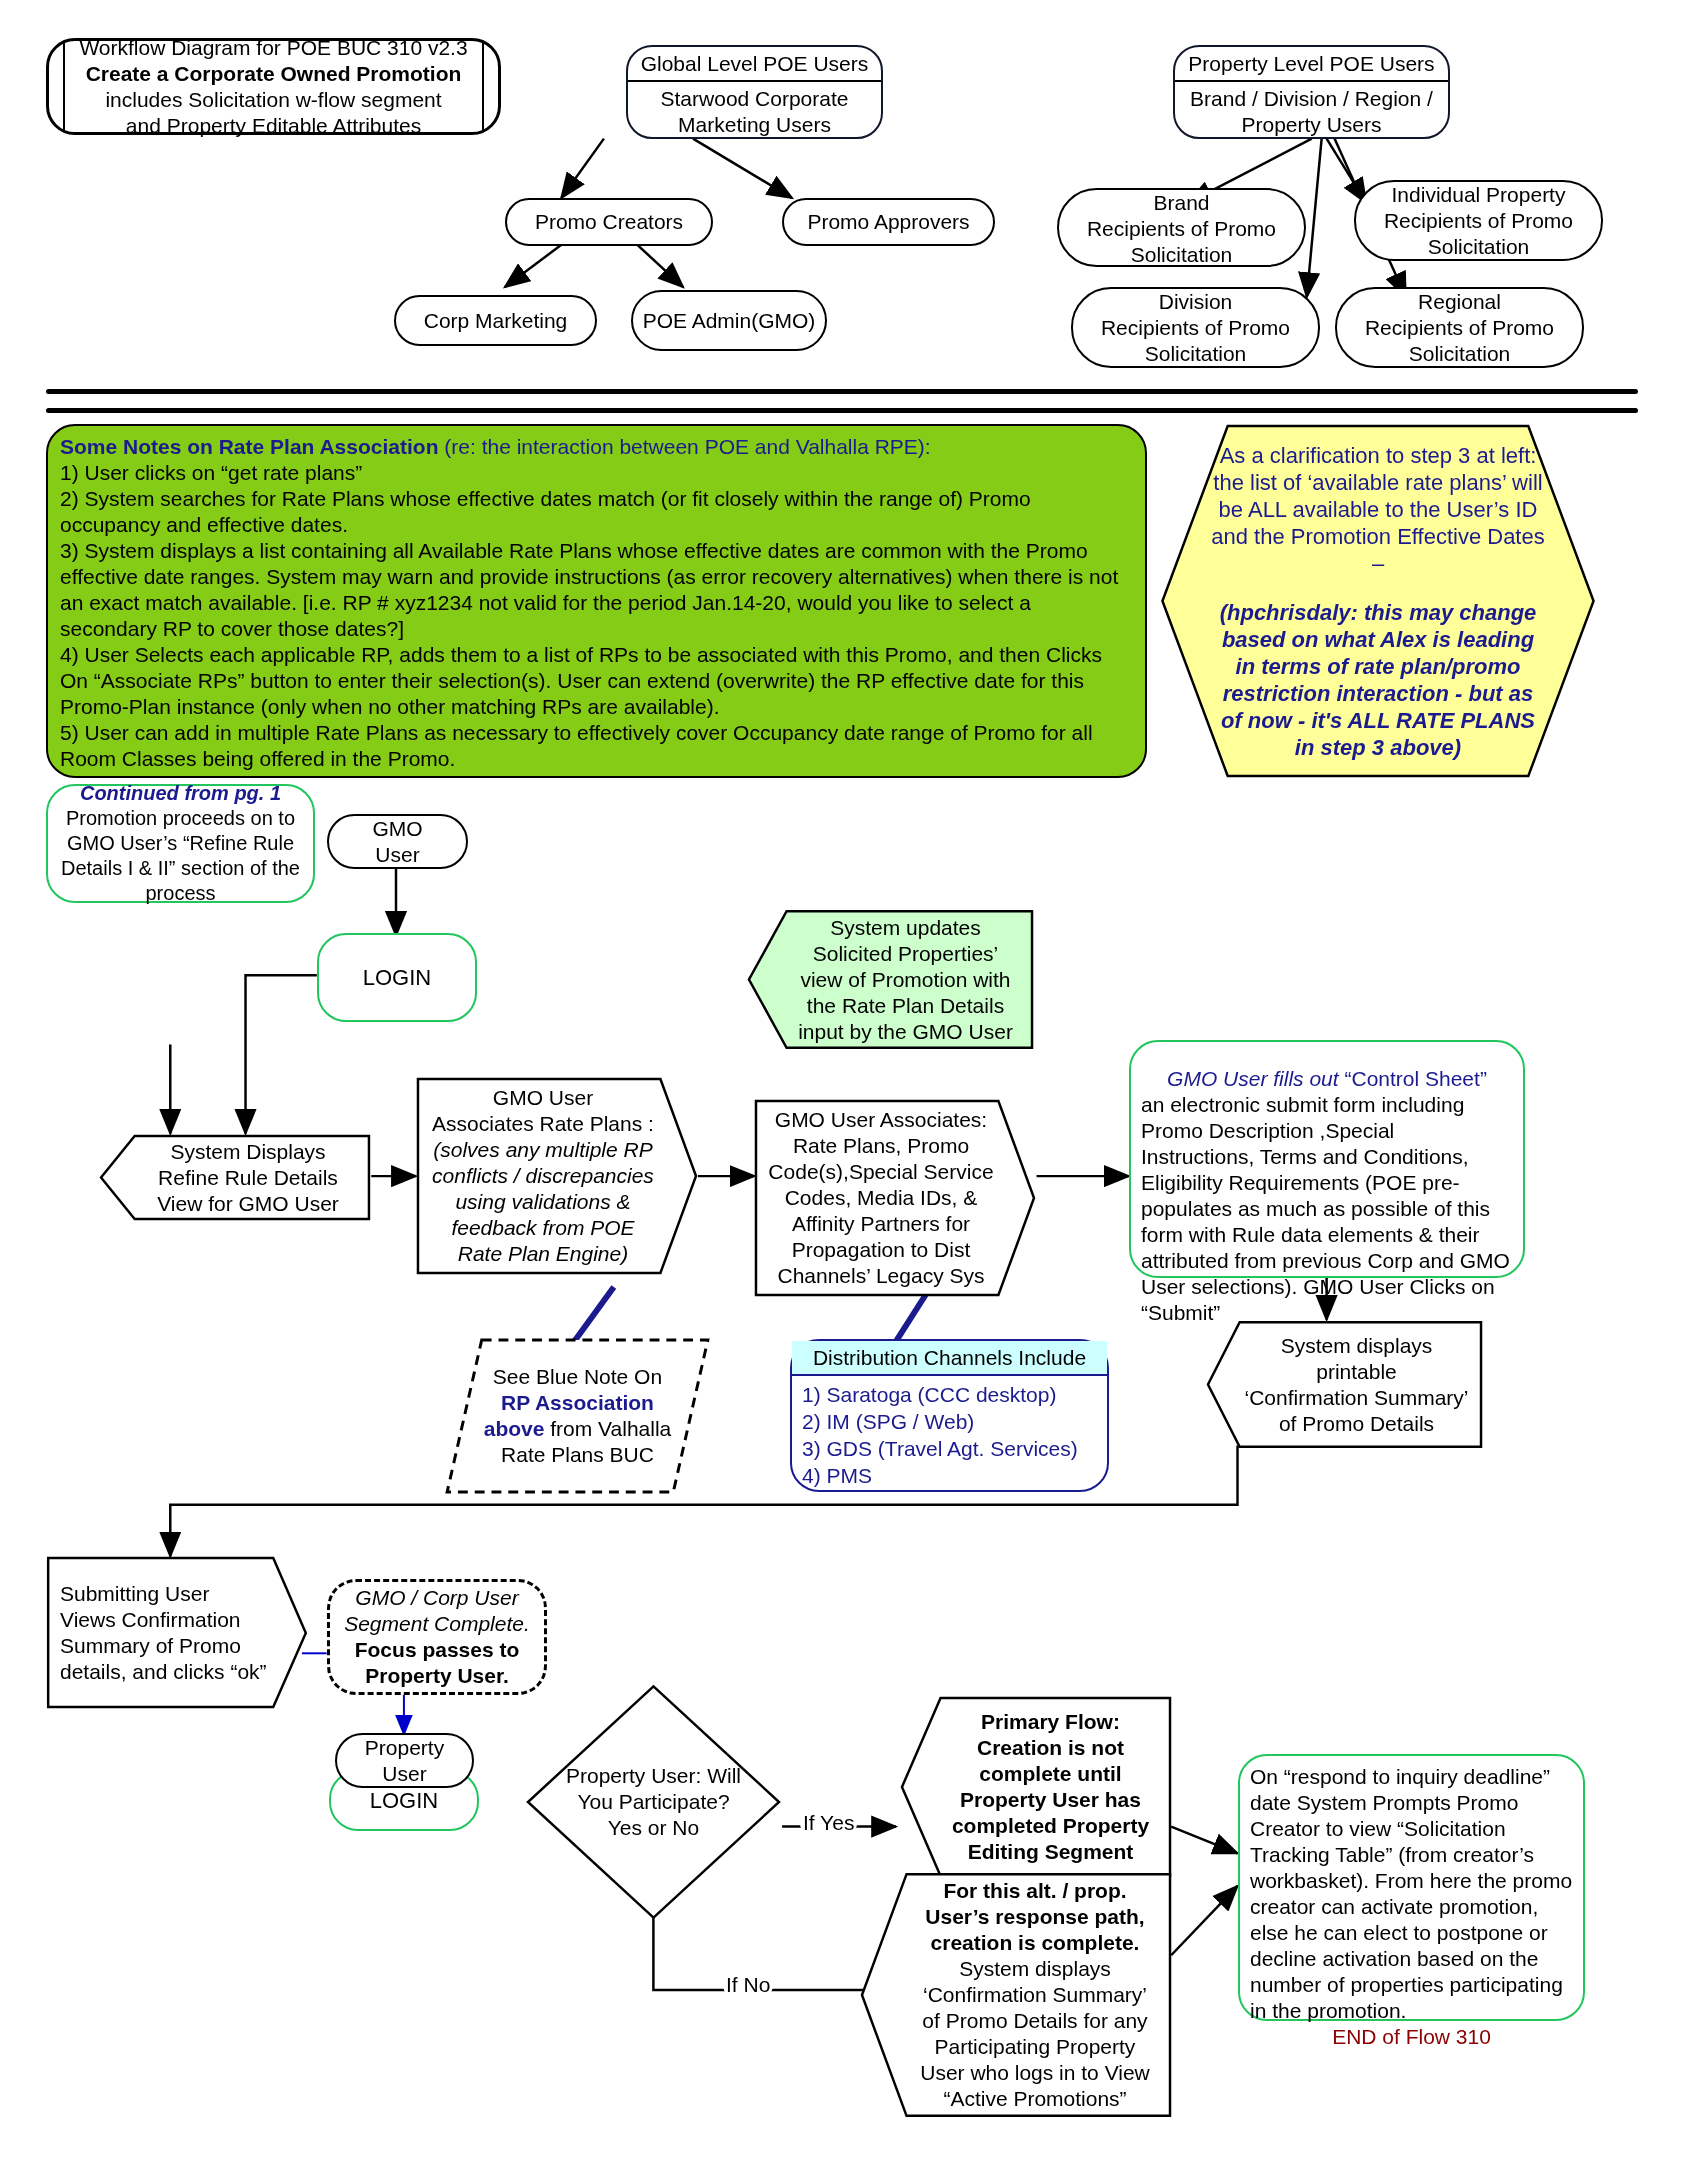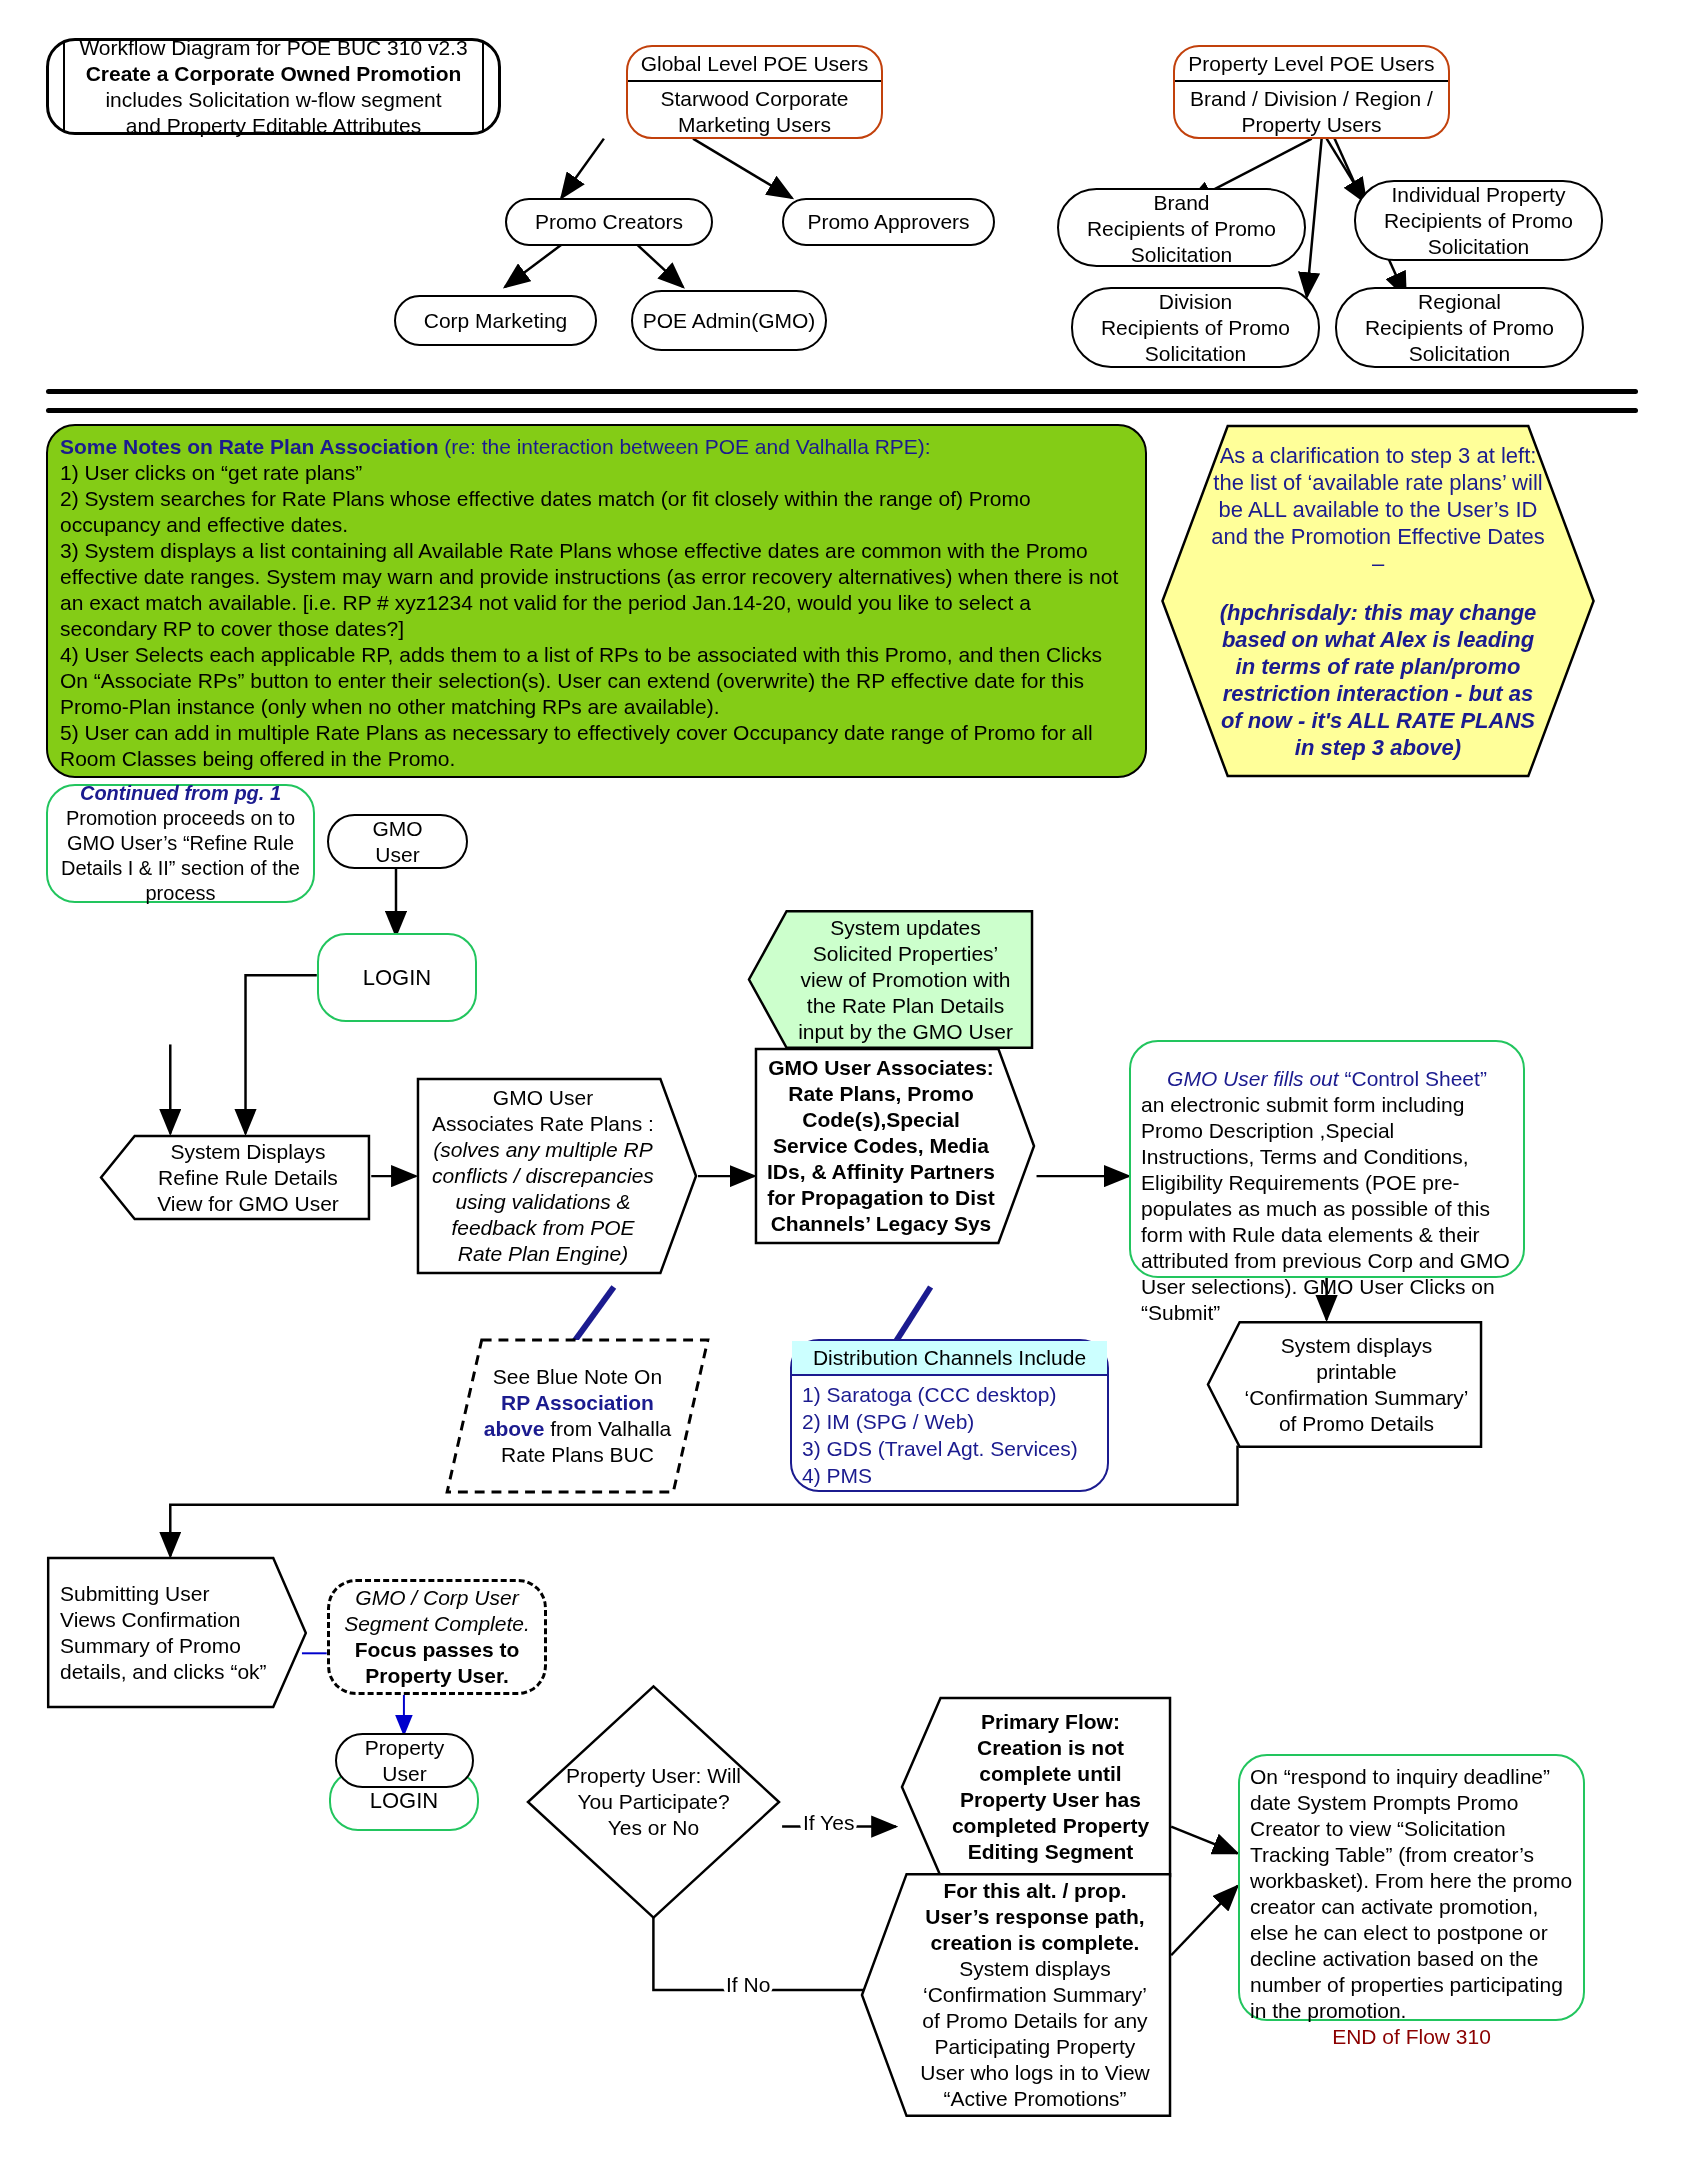--- a/index.html
+++ b/index.html
@@ -13,21 +13,21 @@
   .rect{border:2px solid #22c55e;background:#fff;}
   .stadium{border:2px solid #000;background:#fff;border-radius:40px;}
   .dashed{border:3px dashed #000;background:#fff;}
 
   
   .title-outer{border:3px solid #000;background:#fff;}
   .title-inner{position:absolute;top:0;bottom:0;left:14px;right:14px;
                border-left:2px solid #000;border-right:2px solid #000;}
 
   
-  .actor{border:2px solid #c2410c;background:#fff;border-radius:26px;overflow:hidden;}
+  .actor{border:2px solid #0f172a;background:#fff;border-radius:26px;overflow:hidden;}
   .actor .hd{text-align:center;padding:4px 10px 3px;}
   .actor .divider{height:2px;background:#000;}
   .actor .bd{text-align:center;padding:4px 10px 6px;}
 
   
   #wires{position:absolute;left:0;top:0;width:1683px;height:2178px;overflow:visible;}
 
   
   .shape{position:absolute;}
   .shape svg{position:absolute;left:0;top:0;overflow:visible;}
@@ -227,21 +227,21 @@
   <svg width="282" height="198" viewBox="0 0 285 200">
     <polygon points="2,2 247,2 283,100 247,198 2,198" fill="#fff" stroke="#000" stroke-width="2.5"></polygon>
   </svg>
   <div class="txt t21" style="flex-direction:column;padding:6px 40px 6px 12px;">
     <div>GMO User</div>
     <div>Associates Rate Plans :</div>
     <div class="i">(solves any multiple RP conflicts / discrepancies using validations &amp; feedback from POE Rate Plan Engine)</div>
   </div>
 </div>
 
-<div class="shape" style="left:754px;top:1047px;width:282px;height:198px;font-weight:bold;">
+<div class="shape" style="left:754px;top:1099px;width:282px;height:198px;">
   <svg width="282" height="198" viewBox="0 0 285 200">
     <polygon points="2,2 247,2 283,100 247,198 2,198" fill="#fff" stroke="#000" stroke-width="2.5"></polygon>
   </svg>
   <div class="txt t21" style="padding:6px 40px 6px 12px;">GMO User Associates: Rate Plans, Promo Code(s),Special Service Codes, Media IDs, &amp; Affinity Partners for Propagation to Dist Channels’ Legacy Sys</div>
 </div>
 
 <div class="abs rect" style="left:1129px;top:1040px;width:396px;height:238px;padding:24px 10px;">
   <div class="t21" style="text-align:center;">
     <span class="i navy">GMO User fills out</span><span class="navy"> “Control Sheet”</span>
   </div>

